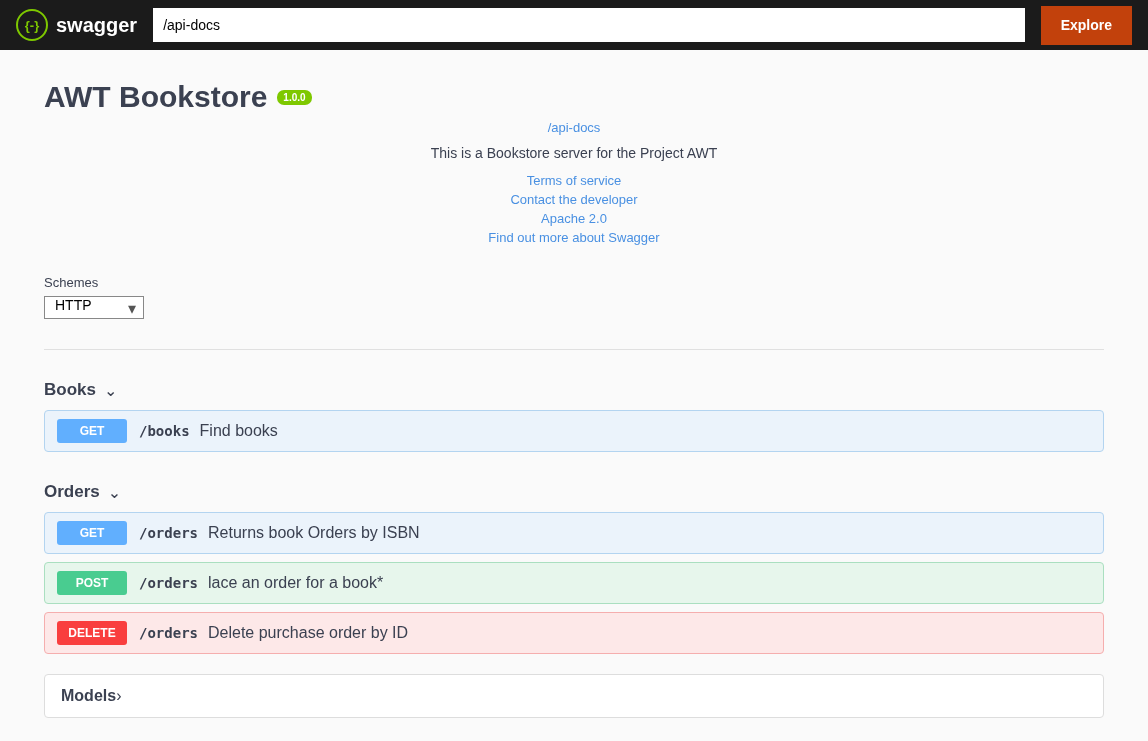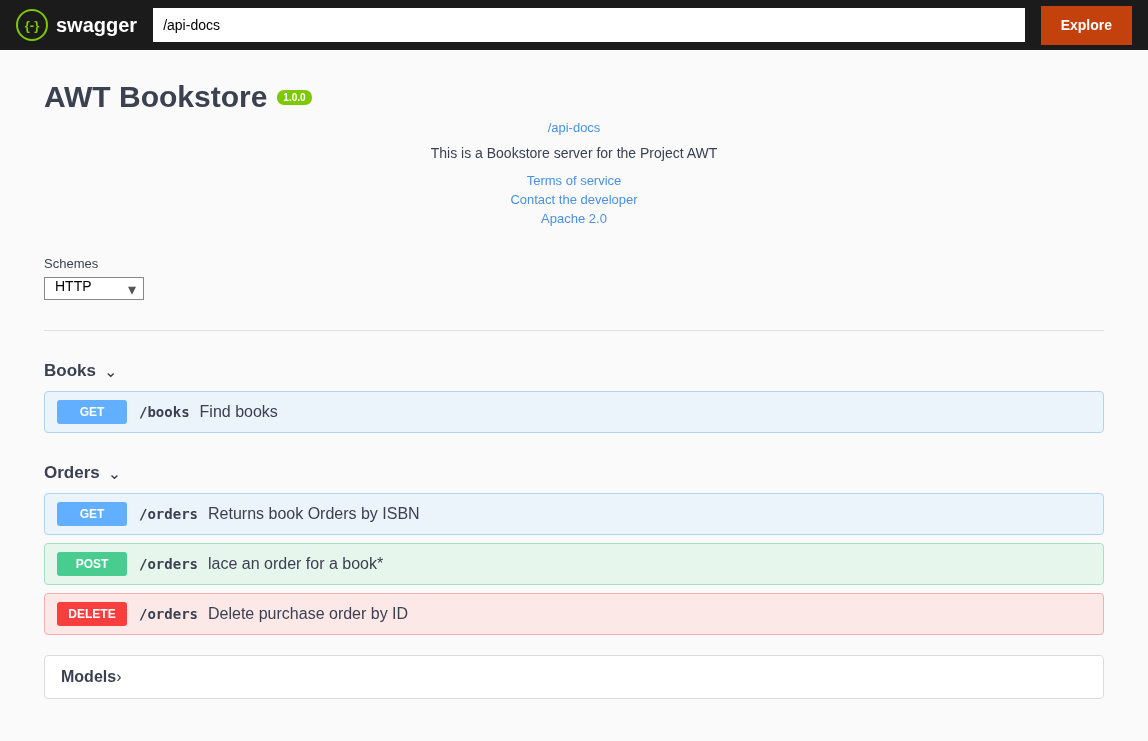--- a/index.html
+++ b/index.html
@@ -261,20 +261,21 @@
   <div class="app-info">
     <div class="app-title-row">
       <h1 class="app-title">AWT Bookstore</h1>
       <span class="version-badge">1.0.0</span>
     </div>
     <a class="api-docs-link" href="#">/api-docs</a>
     <p class="app-description">This is a Bookstore server for the Project AWT</p>
     <a class="info-link" href="#">Terms of service</a>
     <a class="info-link" href="#">Contact the developer</a>
     <a class="info-link" href="#">Apache 2.0</a>
+    <a class="info-link" href="#">Find out more about Swagger</a>
   </div>
 
   <div class="schemes-section">
     <div class="schemes-label">Schemes</div>
     <div class="select-wrapper">
       <select class="schemes-select">
         <option>HTTP</option>
         <option>HTTPS</option>
       </select>
     </div>

